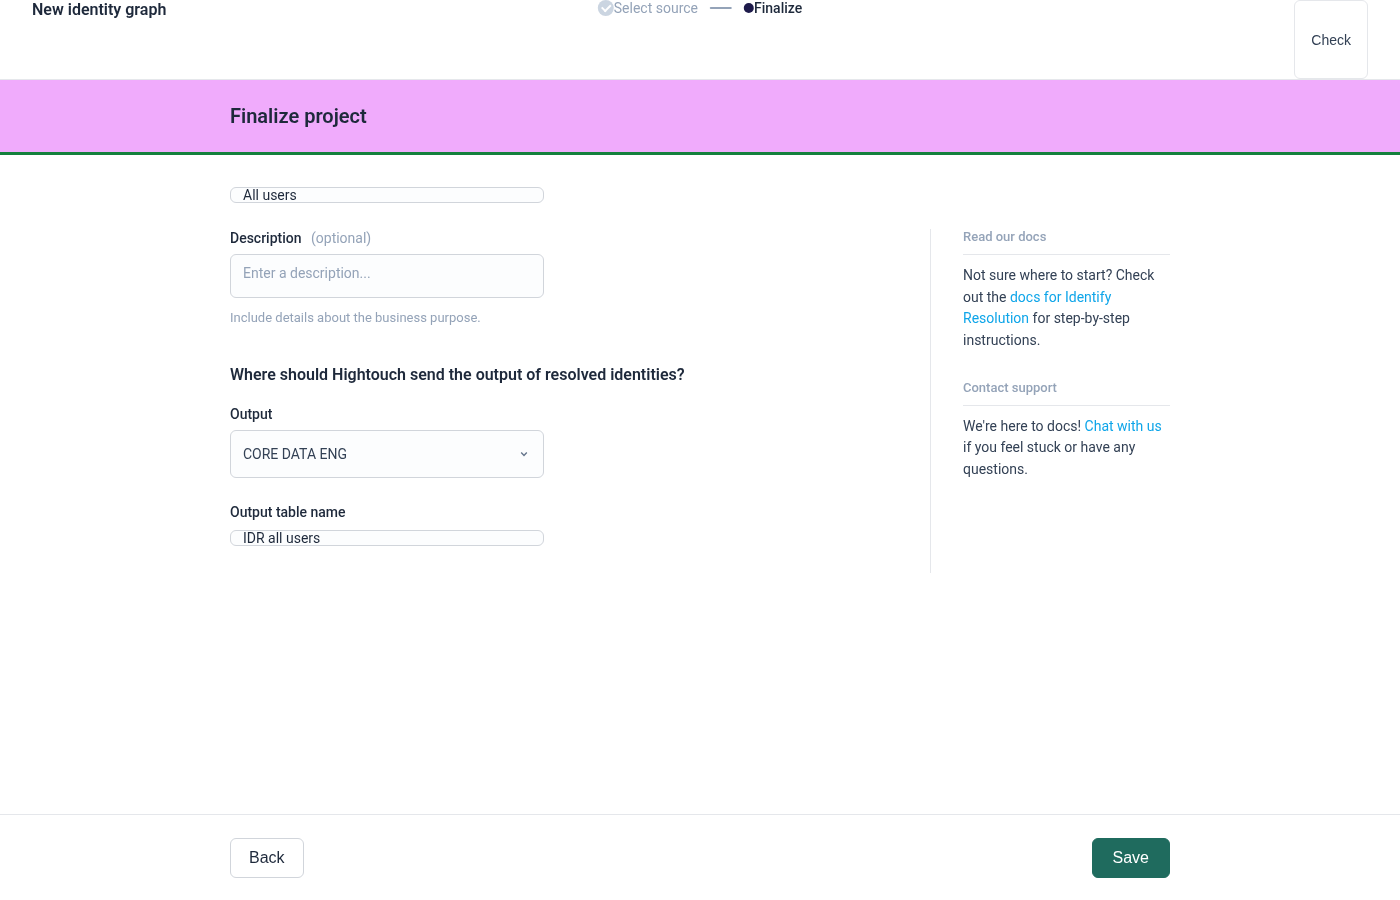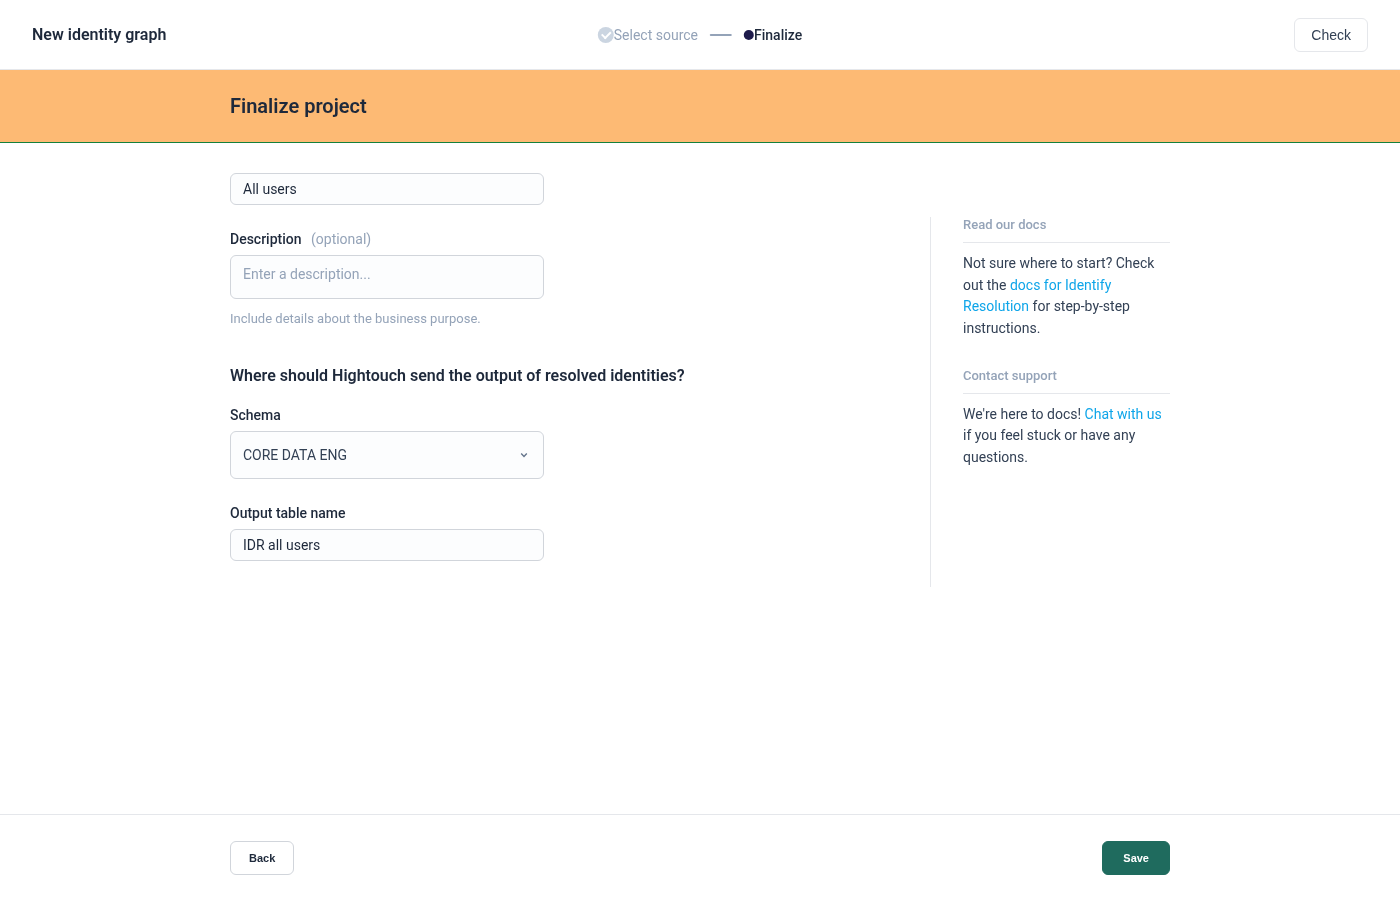--- a/index.html
+++ b/index.html
@@ -1,58 +1,58 @@
 <!DOCTYPE html>
 <html><head>
 <meta charset="utf-8">
 <style>
   * { box-sizing: border-box; margin:0; padding:0; }
   html, body { width:1400px; height:900px; font-family: -apple-system, BlinkMacSystemFont, "Segoe UI", Roboto, Helvetica, Arial, sans-serif; color:#1e293b; background:#fff; }
-  .topbar { height:70px; border-bottom:1px solid #e5e7eb; display:flex; align-items:center; padding:0 32px; position:relative; }
+  .topbar { height:80px; border-bottom:1px solid #e5e7eb; display:flex; padding:0 32px; position:relative; }
   .topbar-title { font-size:16px; font-weight:600; color:#1e293b; }
   .stepper { position:absolute; left:50%; transform:translateX(-50%); display:flex; align-items:center; gap:12px; }
   .step { display:flex; align-items:center; gap:0; font-size:14px; }
   .step-done .step-label { color:#94a3b8; }
   .step-active .step-label { color:#1e293b; font-weight:500; }
   .step-icon-done { width:16px; height:16px; border-radius:50%; background:#cbd5e1; position:relative; }
   .step-icon-done::after { content:""; position:absolute; left:4px; top:4px; width:7px; height:4px; border-left:2px solid #fff; border-bottom:2px solid #fff; transform:rotate(-45deg); }
   .step-connector { width:22px; height:2px; background:#94a3b8; border-radius:1px; }
   .step-dot { width:10px; height:10px; border-radius:50%; background:#1e1b4b; }
   .exit-btn { margin-left:auto; border:1px solid #e5e7eb; background:#fff; font-size:14px; color:#334155; padding:8px 16px; border-radius:6px; cursor:pointer; }
   
-  .subheader { background:#fdba74; border-bottom:1px solid #15803d; padding:24px 0; }
+  .subheader { background:#f0abfc; border-bottom:3px solid #15803d; padding:24px 0; }
   .content-wrap { max-width:940px; margin:0 auto; }
   .page-heading { font-size:20px; font-weight:600; color:#1e293b; }
   
   .main { padding:30px 0 100px; }
   .columns { display:flex; gap:32px; }
   .left-col { flex:1; }
   .right-col { width:240px; border-left:1px solid #e5e7eb; padding-left:32px; min-height:200px;margin-top:44px; }
   
   .field-label { font-size:14px; font-weight:500; color:#1e293b; margin-bottom:8px; display:block; }
   .optional { font-weight:400; color:#94a3b8; margin-left:6px; }
   .text-input, .textarea, .select { width:314px; border:1px solid #d1d5db; border-radius:6px; background:#fcfdfe; font-size:14px; color:#1e293b; font-family:inherit; }
-  .text-input { height:32px; padding:0 12px; }
+  .text-input { height:16px; padding:0 12px; }
   .textarea { height:44px; padding:10px 12px; resize:none; }
   .textarea::placeholder { color:#94a3b8; }
   .helper { font-size:13px; color:#94a3b8; margin-top:8px; }
   .block { margin-bottom:26px; }
   .section-heading { font-size:16px; font-weight:600; color:#1e293b; margin:40px 0 22px; }
   .select { height:48px; position:relative; display:flex; align-items:center; padding:0 12px; cursor:pointer; }
   .select-value { flex:1; font-size:14px; color:#334155; }
   .chevron { width:14px; height:14px; }
   
   .side-title { font-size:13px; font-weight:500; color:#94a3b8; margin-bottom:10px; padding-bottom:10px; border-bottom:1px solid #e5e7eb; }
   .side-text { font-size:14px; color:#334155; line-height:1.55; }
   .side-link { color:#0ea5e9; text-decoration:none; cursor:pointer; }
   .side-block { margin-bottom:28px; }
   
   .footer { position:fixed; bottom:0; left:0; right:0; height:86px; border-top:1px solid #e5e7eb; background:#fff; display:flex; align-items:center; }
   .footer-inner { max-width:940px; width:100%; margin:0 auto; display:flex; justify-content:space-between; align-items:center; }
-  .btn { border-radius:6px; font-size:11px; font-weight:700; cursor:pointer; padding:10px 18px; }
+  .btn { border-radius:6px; font-size:16px; font-weight:400; cursor:pointer; padding:10px 18px; }
   .btn-secondary { background:#fff; border:1px solid #d1d5db; color:#1e293b; }
   .btn-primary { background:#1f6b5e; border:1px solid #1f6b5e; color:#fff; padding:10px 20px; }
 </style>
 </head>
 <body>
 
 <div class="topbar">
   <div class="topbar-title">New identity graph</div>
   <div class="stepper">
     <div class="step step-done">
@@ -87,21 +87,21 @@
           <span>Description</span>
           <span class="optional">(optional)</span>
         </label>
         <textarea class="textarea" placeholder="Enter a description..." style=""></textarea>
         <div class="helper">Include details about the business purpose.</div>
       </div>
 
       <h2 class="section-heading">Where should Hightouch send the output of resolved identities?</h2>
 
       <div class="block">
-        <label class="field-label">Schema</label>
+        <label class="field-label">Output</label>
         <div class="select">
           <span class="select-value">CORE DATA ENG</span>
           <svg class="chevron" viewBox="0 0 20 20" fill="none" stroke="#64748b" stroke-width="2">
               <polyline points="6 8 10 12 14 8"></polyline>
             </svg>
         </div>
       </div>
 
       <div class="block">
         <label class="field-label">Output table name</label>

